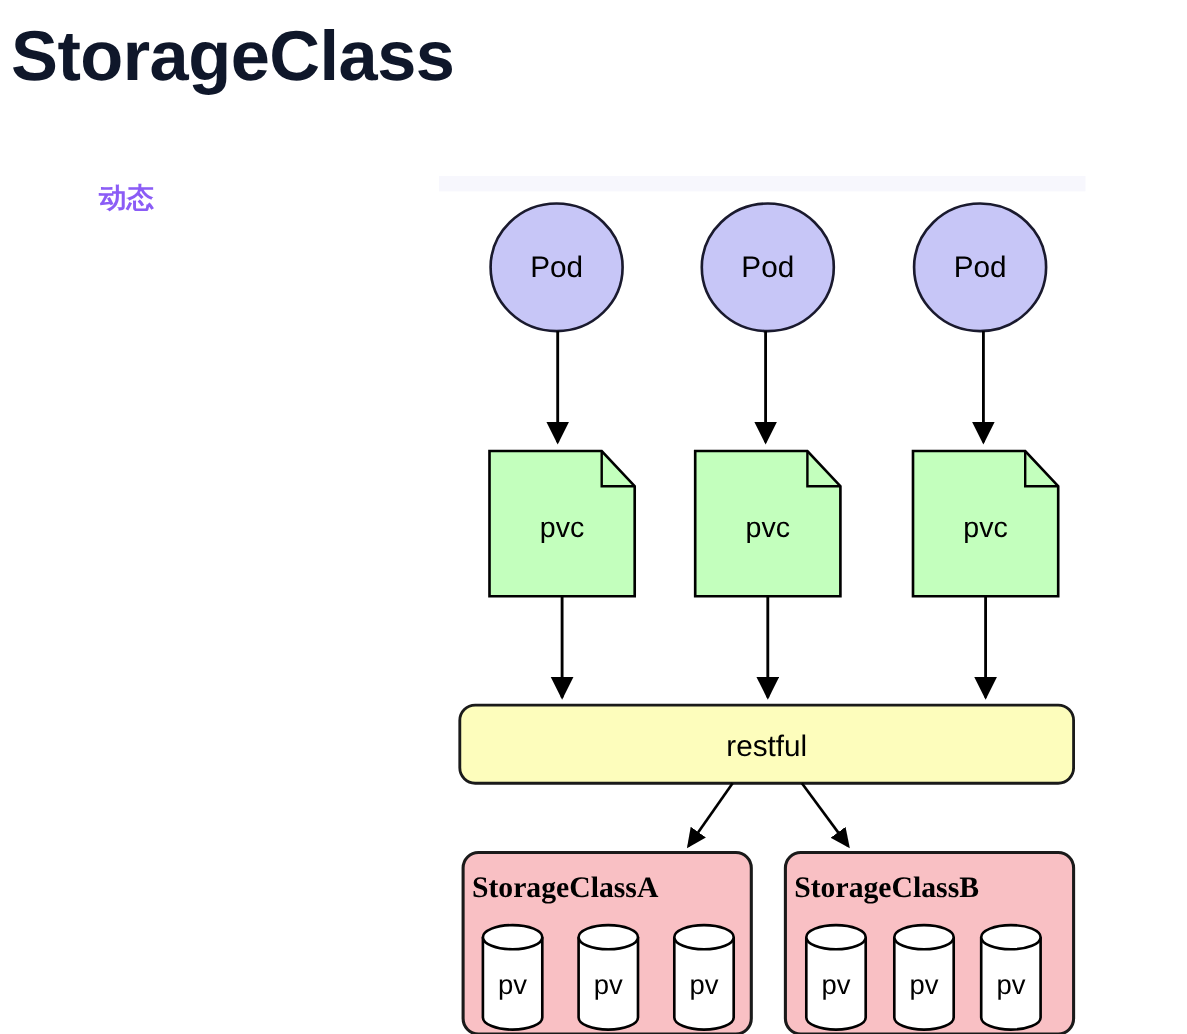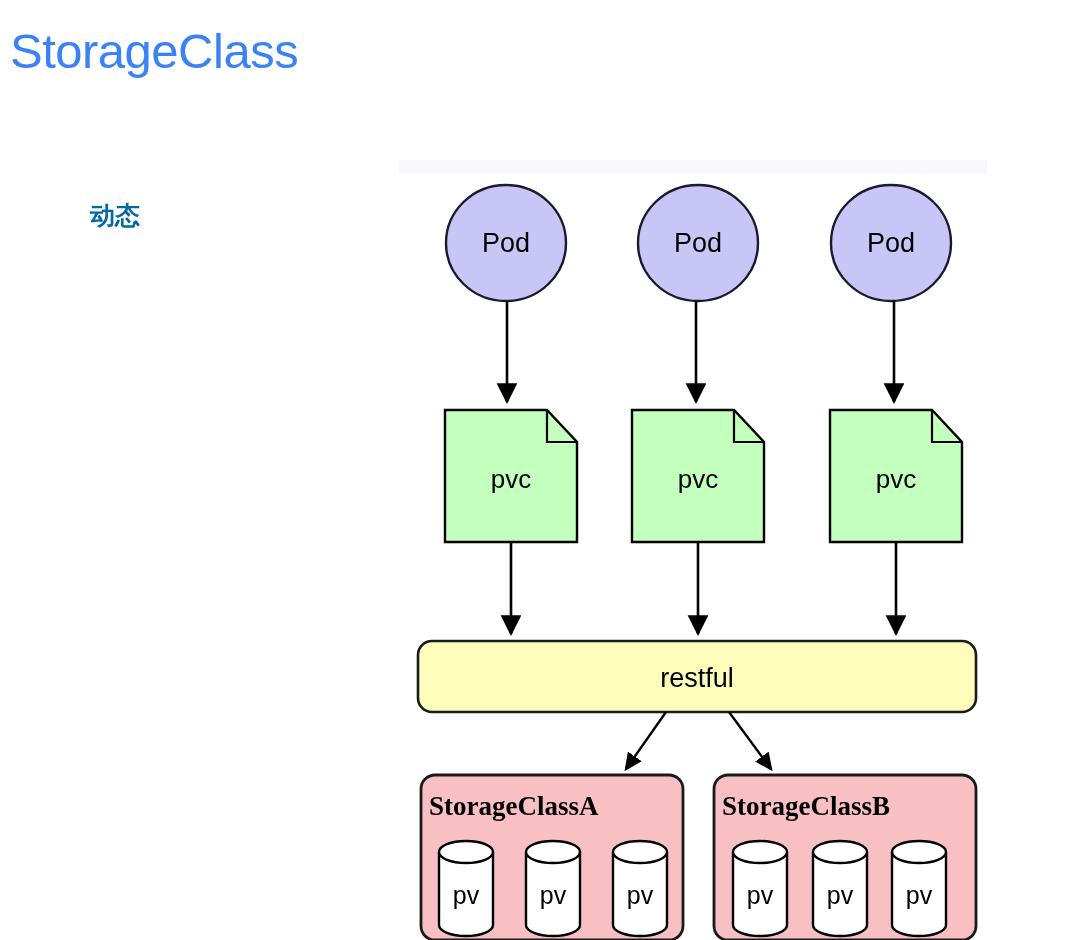--- a/index.html
+++ b/index.html
@@ -12,38 +12,37 @@
     height: 940px;
     position: relative;
     overflow: hidden;
     font-family: "Liberation Sans", sans-serif;
   }
   #page-title {
     position: absolute;
     left: 10px;
     top: 8px;
     font-family: "Liberation Sans", sans-serif;
-    font-weight: normal;
-    font-size: 49px;
+    font-weight: bold;
+    font-size: 64px;
     line-height: 86px;
-    color: #3b82f6;
+    color: #0f172a;
     letter-spacing: -0.5px;
     white-space: nowrap;
   }
   #dynamic-label {
     position: absolute;
     left: 90px;
     top: 165px;
     font-family: "DejaVu Sans", sans-serif;
     font-weight: bold;
     font-size: 25px;
     line-height: 30px;
-    color: #0369a1;
+    color: #8b5cf6;
     white-space: nowrap;
-    margin-top: 36px;
   }
   #diagram-canvas {
     position: absolute;
     left: 399px;
     top: 160px;
     width: 588px;
     height: 780px;
   }
   svg { display: block; }
   .node-label-sans {

